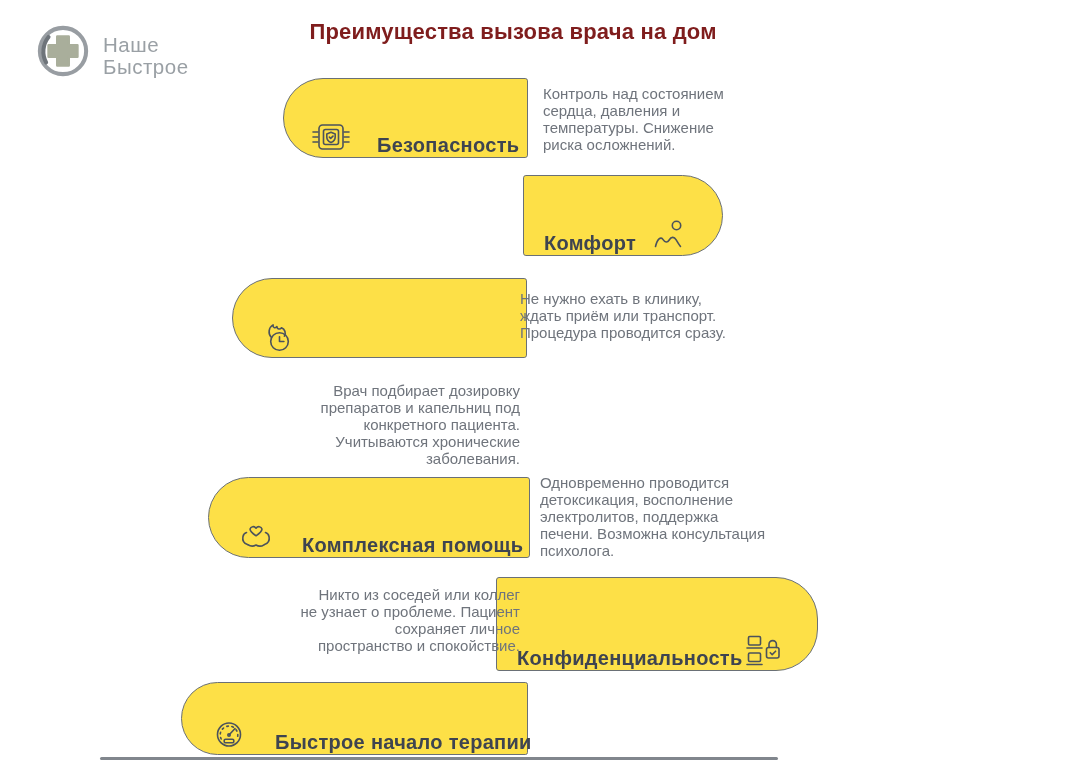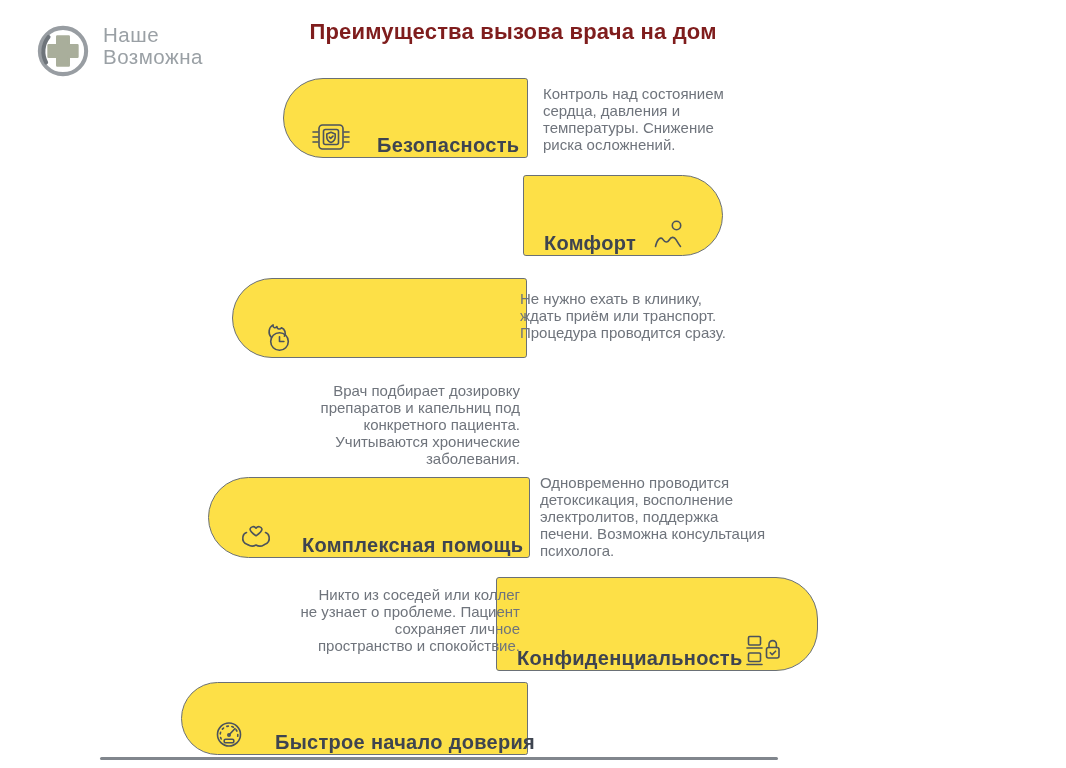--- a/index.html
+++ b/index.html
@@ -1,20 +1,20 @@
 <!DOCTYPE html>
 <html><head>
 <meta charset="utf-8">
 <style>
   html,body{margin:0;padding:0;background:#ffffff;}
   .page{position:relative;width:1066px;height:768px;background:#ffffff;overflow:hidden;
         font-family:"Liberation Sans", sans-serif;}
 
   
-  .logo{position:absolute;left:36px;top:24px;display:flex;align-items:flex-start;gap:13px;}
+  .logo{position:absolute;left:36px;top:24px;display:flex;align-items:flex-end;gap:13px;}
   .logo-mark{width:54px;height:54px;flex:0 0 auto;}
   .logo-text{font-size:20.5px;line-height:22px;color:#9aa0a5;letter-spacing:.5px;}
   .page-title{position:absolute;left:0;top:19px;width:1026px;text-align:center;
               font-size:22px;font-weight:bold;color:#7f1d1d;letter-spacing:.2px;}
 
   
   .card{position:absolute;box-sizing:border-box;background:#fde047;border:1.5px solid #6a7076;
         display:flex;align-items:flex-end;}
   .round-left{border-radius:42px 3px 3px 42px;padding-left:27px;}
   .round-left .icon{margin-right:26px;}
@@ -38,21 +38,21 @@
   <div class="logo">
     <span class="logo-mark">
       <svg viewBox="0 0 56 56">
         <circle cx="28" cy="28" r="24" fill="none" stroke="#989da2" stroke-width="4.2"></circle>
         <path d="M10.5 40 A24 24 0 0 1 13 13.5" fill="none" stroke="#6e747a" stroke-width="4.2" stroke-linecap="round"></path>
         <path d="M22 13h12v9h9v12h-9v9H22v-9h-9V22h9z" fill="#a9ae9b" stroke="#a9ae9b" stroke-width="2.5" stroke-linejoin="round"></path>
       </svg>
     </span>
     <span class="logo-text">
       <div>Наше</div>
-      <div>Возможна</div>
+      <div>Быстрое</div>
     </span>
   </div>
 
   <div class="page-title">Преимущества вызова врача на дом</div>
 
   <div class="card round-left" style="left:283px;top:78px;width:245px;height:80px">
     <span class="icon">
       <svg viewBox="0 0 40 40">
         <path d="M2 15h5M2 20h5M2 25h5M33 15h5M33 20h5M33 25h5"></path>
         <rect x="8" y="8" width="24" height="24" rx="3.5"></rect>
@@ -120,18 +120,18 @@
   <div class="card round-left" style="left:181px;top:682px;width:347px;height:73px">
     <span class="icon">
       <svg viewBox="0 0 40 40">
         <circle cx="20" cy="20.5" r="11.5"></circle>
         <path d="M12.2 25A8.8 8.8 0 1 1 27.8 25" stroke-dasharray="1.6 3.6"></path>
         <path d="M20 21l6-6.5"></path>
         <circle cx="20" cy="21" r="1.2"></circle>
         <rect x="15.2" y="25.2" width="9.6" height="3.6" rx="1.4"></rect>
       </svg>
     </span>
-    <span class="card-title">Быстрое начало доверия</span>
+    <span class="card-title">Быстрое начало терапии</span>
   </div>
 
   <div class="bottom-divider"></div>
 
 </div>
 
 </body></html>

